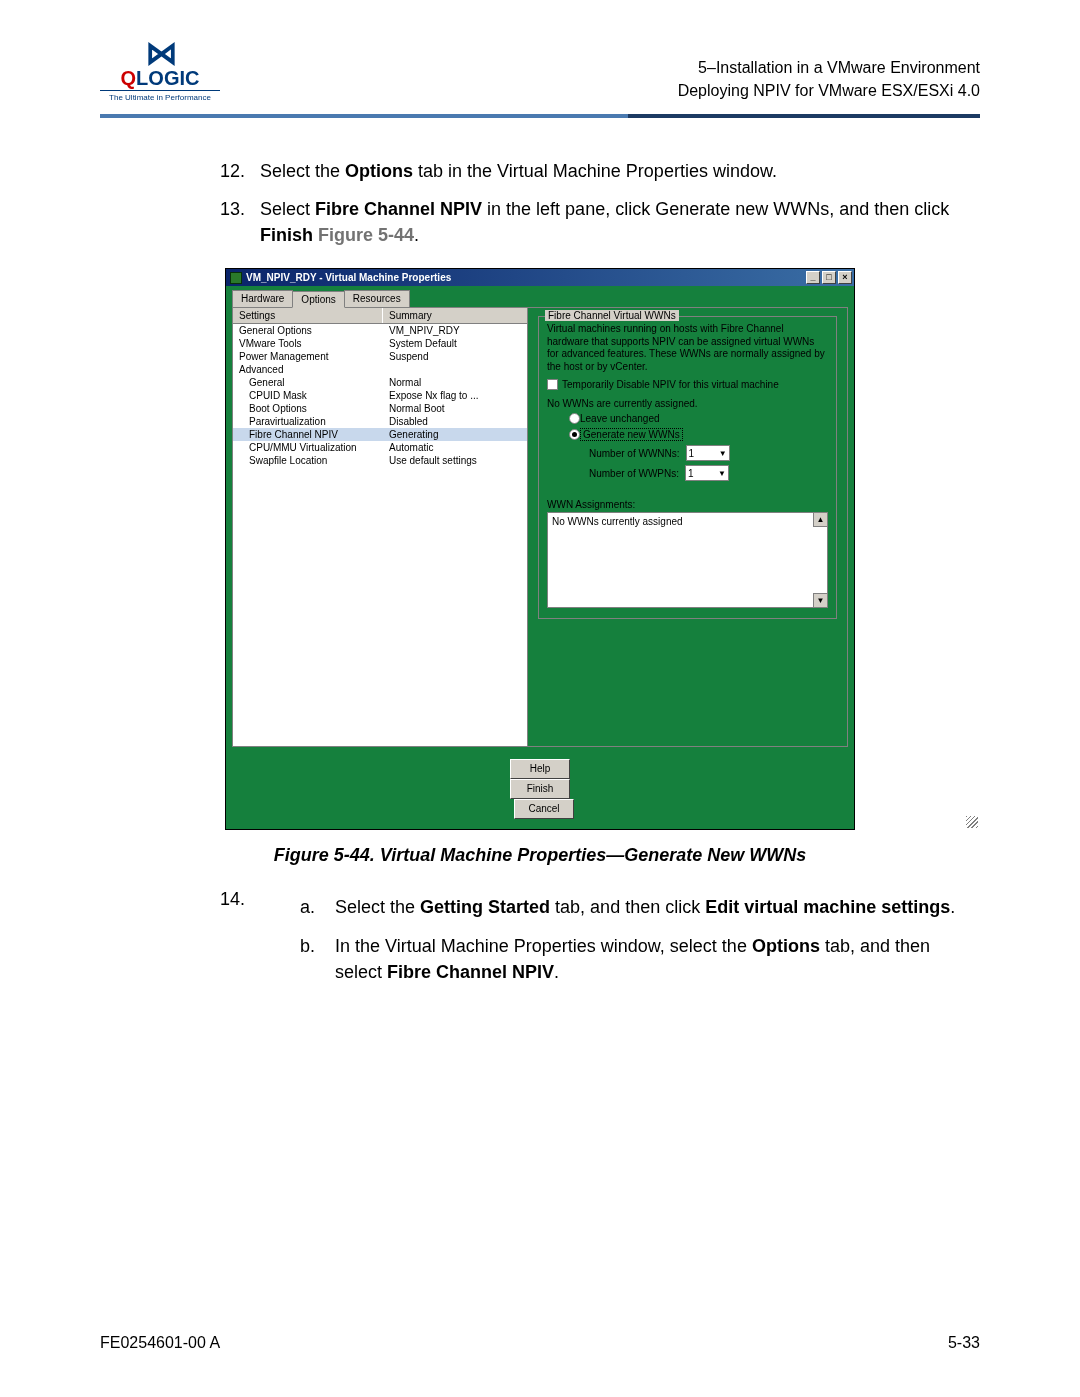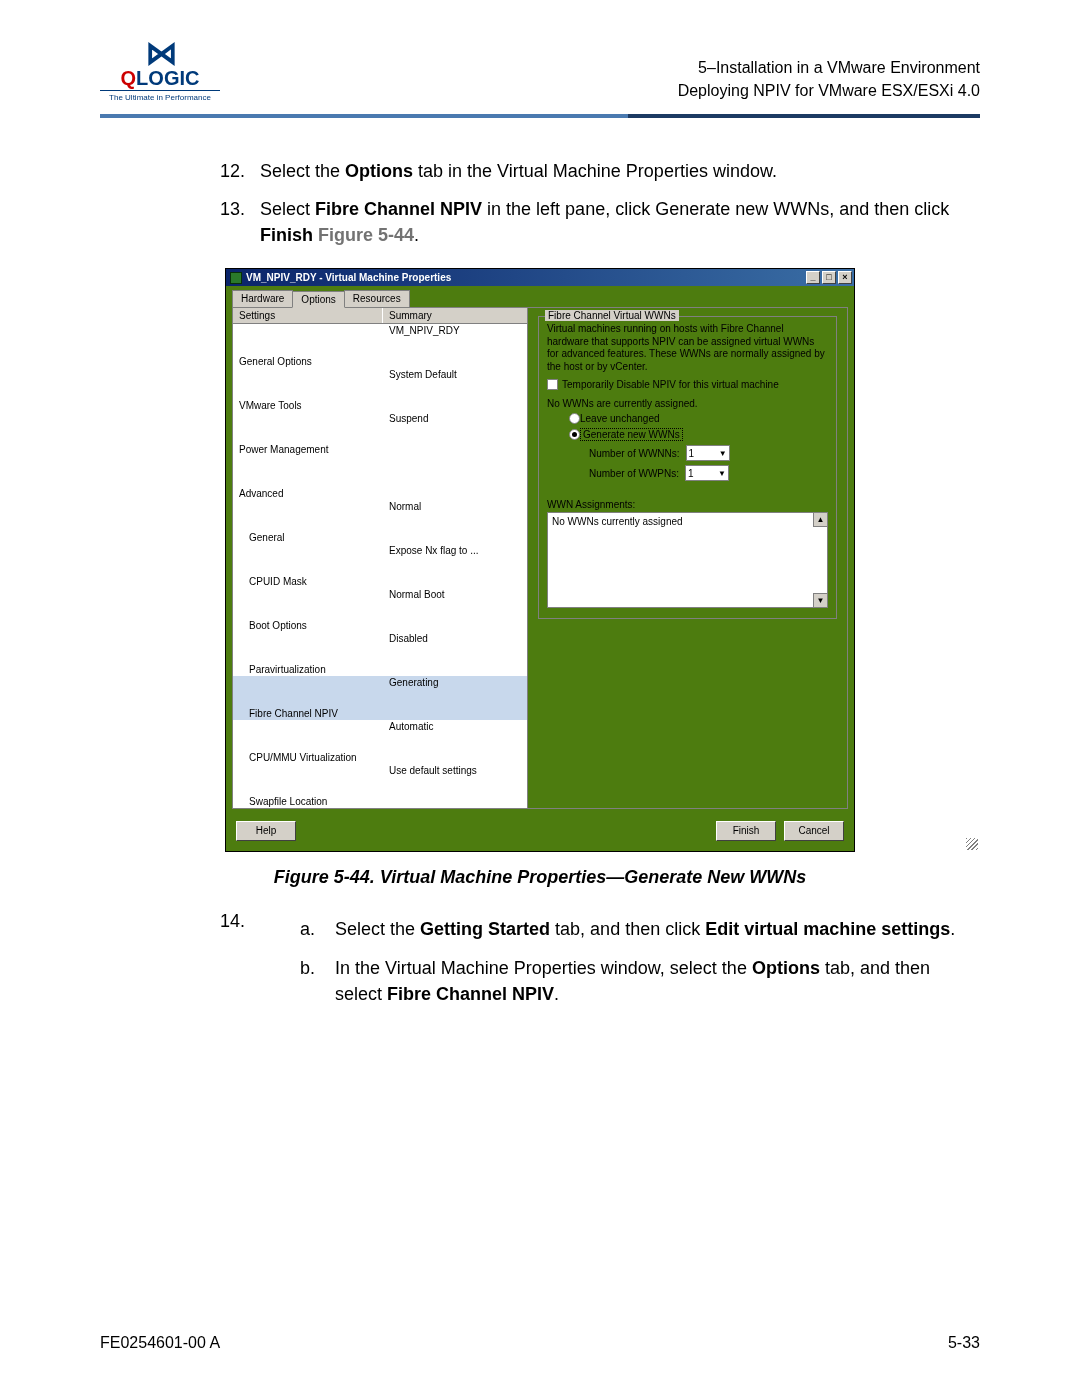--- a/index.html
+++ b/index.html
@@ -71,21 +71,21 @@
     right: 100px;
     display: flex;
     justify-content: space-between;
     font-size: 16px;
   }
 
   
   .dialog {
     width: 630px;
     margin: 20px auto 0 auto;
-    background: #4d7c0f;
+    background: #15803d;
     border: 1px solid #000;
     font-family: Tahoma, Arial, sans-serif;
     font-size: 10px;
   }
   .titlebar {
     background: linear-gradient(to right, #0a246a, #3a6ea5);
     color: #fff;
     display: flex;
     align-items: center;
     padding: 2px 2px 2px 4px;
@@ -127,21 +127,21 @@
   .list-header {
     display: flex;
     background: #d4d0c8;
     border-bottom: 1px solid #808080;
     font-size: 10px;
   }
   .list-header div { padding: 2px 6px; }
   .lh-settings { width: 150px; border-right: 1px solid #fff; }
   .list-rows { font-size: 10px; }
   .list-row { display: flex; }
-  .list-row .c1 { width: 150px; padding: 1px 6px; margin-top: 31px; }
+  .list-row .c1 { width: 150px; padding: 1px 6px; }
   .list-row .c2 { flex:1; padding: 1px 6px; }
   .list-row.indent .c1 { padding-left: 16px; }
   .list-row.selected { background: #c8d8ec; }
   .right-pane { flex: 1; padding: 8px 10px; font-size: 10px; }
   .groupbox {
     border: 1px solid #808080;
     padding: 6px 8px 10px 8px;
     margin-bottom: 10px;
     position: relative;
   }
@@ -168,21 +168,21 @@
     position:absolute; right:0; top:0; width:14px; height:14px;
     background:#d4d0c8; border-left:1px solid #808080; border-bottom:1px solid #808080;
     font-size: 8px; text-align:center; line-height:13px;
   }
   .assign-box .scroll-dn {
     position:absolute; right:0; bottom:0; width:14px; height:14px;
     background:#d4d0c8; border-left:1px solid #808080; border-top:1px solid #808080;
     font-size: 8px; text-align:center; line-height:13px;
   }
   .dialog-footer {
-    display: flex; padding: 6px 10px 10px 10px; align-items: center;
+    display: flex; padding: 6px 10px 10px 10px; align-items: center; flex-direction: column;
   }
   .dlg-btn {
     min-width: 60px; height: 20px; background: #d4d0c8;
     border: 1px solid #404040; border-top-color:#fff; border-left-color:#fff;
     font-size: 10px; text-align:center; line-height: 18px;
   }
   .dlg-btn + .dlg-btn { margin-left: 8px; }
   .footer-spacer { flex: 1; }
   .resize-grip {
     position:absolute; right:2px; bottom:2px; width:12px; height:12px;

